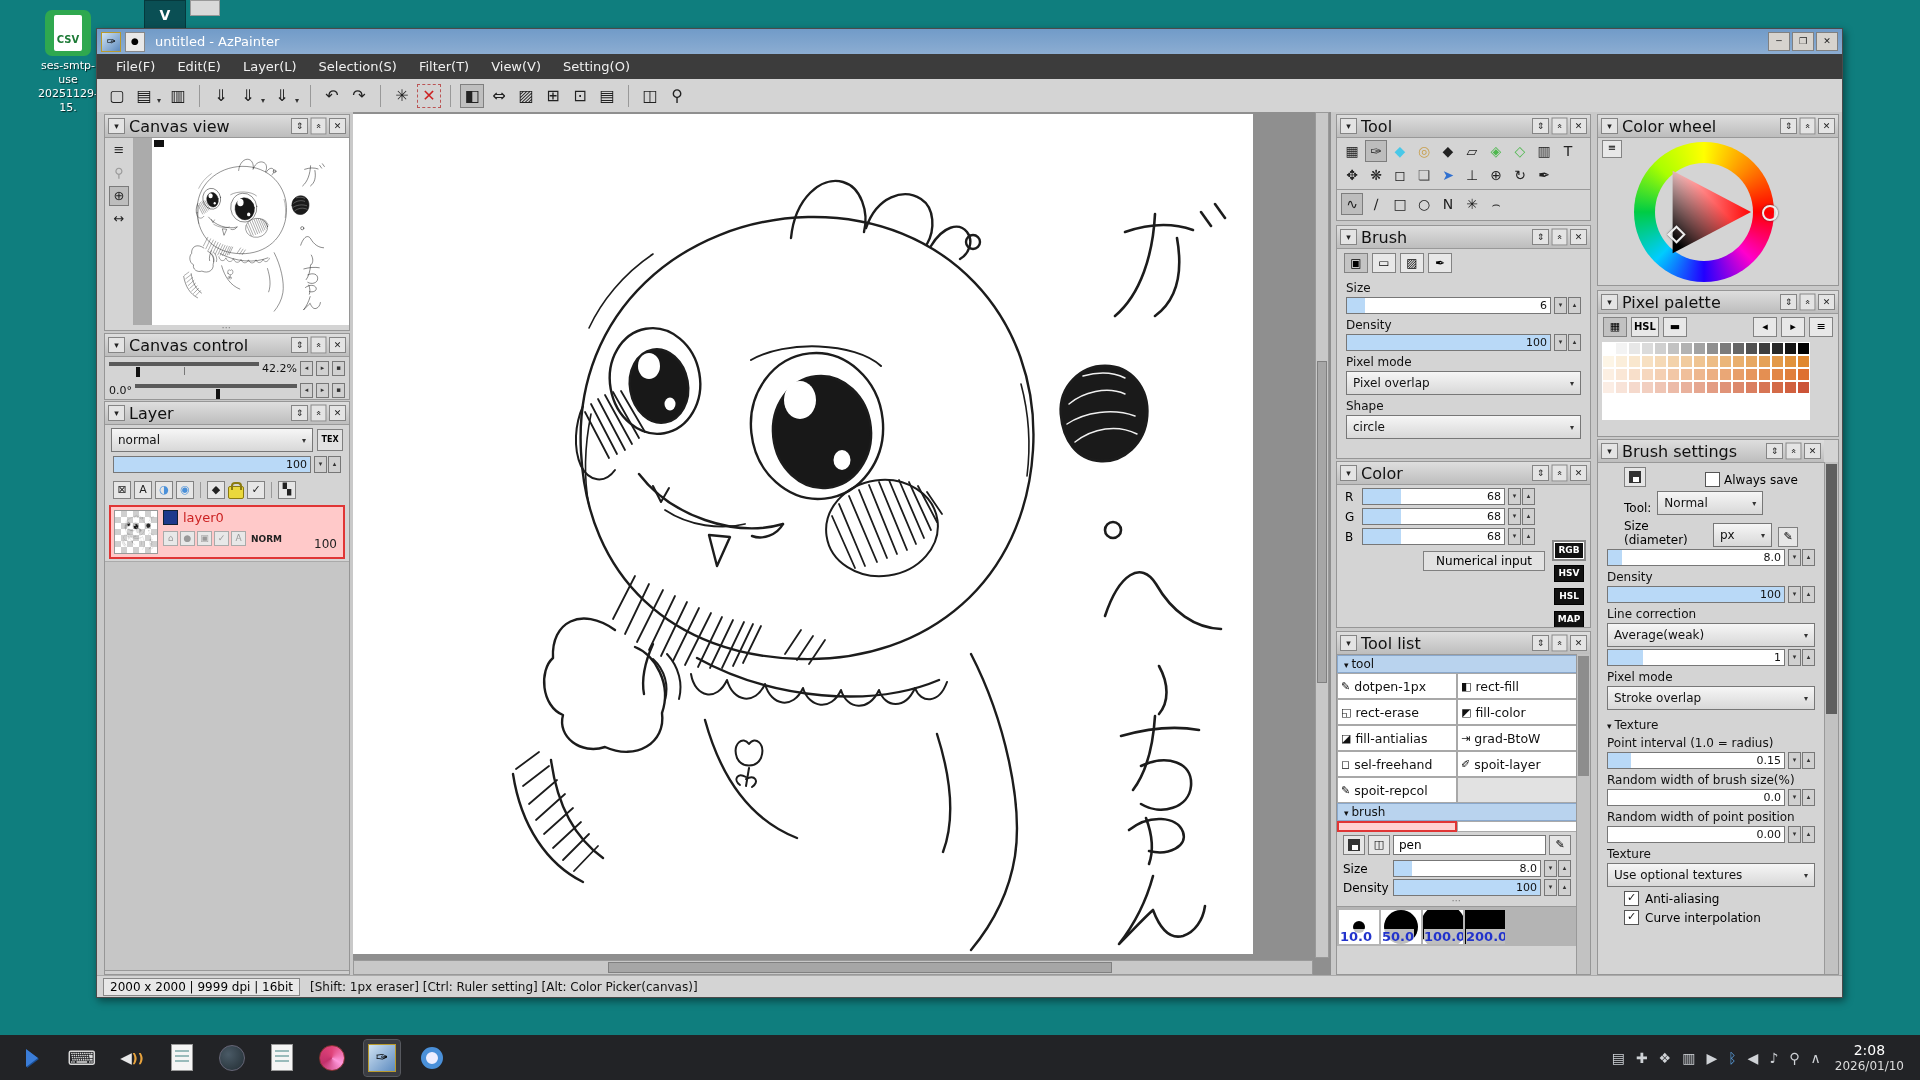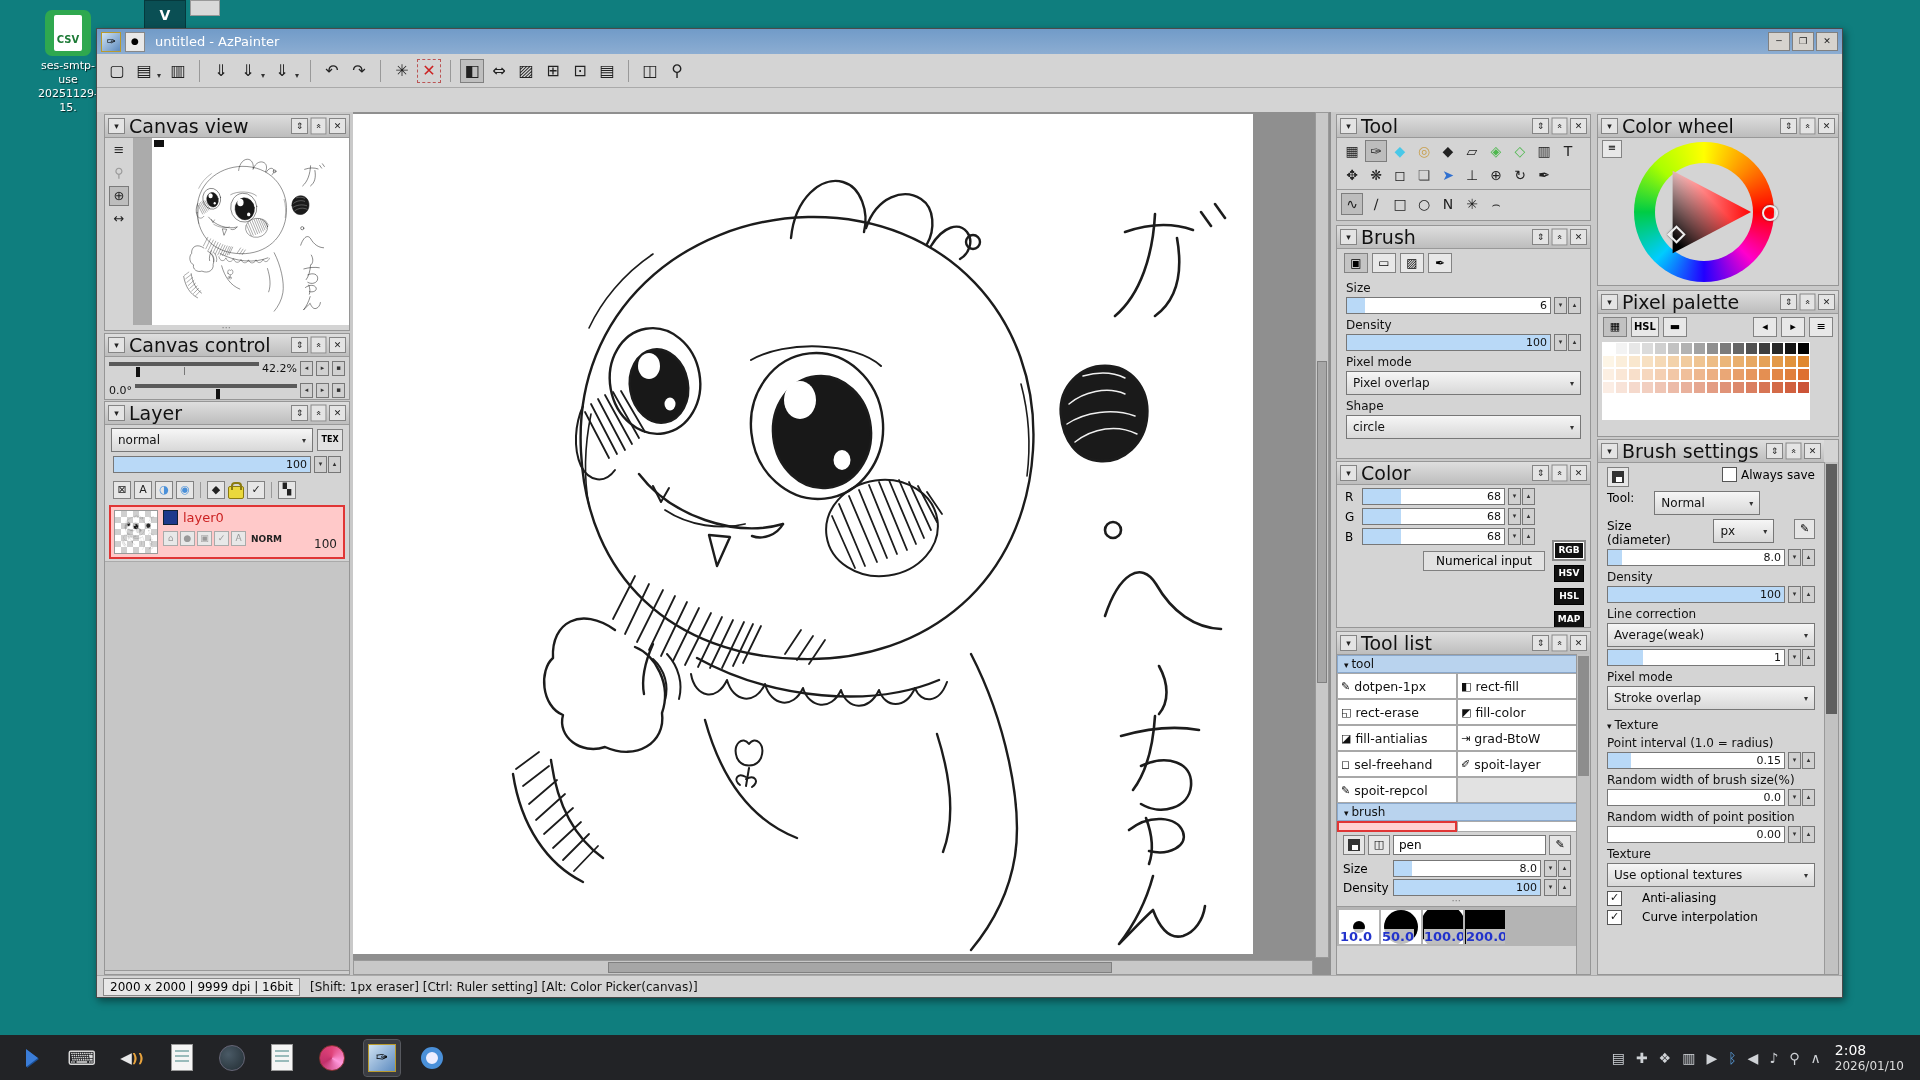--- a/index.html
+++ b/index.html
@@ -36,21 +36,21 @@
   .ddarr{font-size:8px;color:#333;margin:10px 2px 0 -2px;}
   .tsep{width:1px;height:22px;background:#999;margin:0 6px;}
   
   .content{position:absolute;left:0;top:83px;width:1745px;height:865px;background:#c9c9c9;}
   .panel{position:absolute;background:#d4d4d4;border:1px solid #969696;box-sizing:border-box;overflow:hidden;}
   .phead{height:22px;background:linear-gradient(#dedede,#bdbdbd);border-bottom:1px solid #999;
     display:flex;align-items:center;gap:4px;padding:0 3px;}
   .phbtn{width:17px;height:16px;background:#e4e4e4;border:1px solid #858585;font-size:9px;
     line-height:14px;text-align:center;color:#222;box-sizing:border-box;flex:0 0 auto;}
   .phbtn.rot{transform:rotate(90deg);}
-  .phtitle{flex:1;font-size:19px;color:#111;white-space:nowrap;}
+  .phtitle{flex:1;font-size:16px;color:#111;white-space:nowrap;}
   .ph3{display:flex;gap:2px;}
   .grip{text-align:center;color:#808080;font-size:10px;height:8px;line-height:5px;letter-spacing:1px;}
   
   .lbl{font-size:12px;color:#111;margin:4px 9px 1px;}
   .sld{display:flex;align-items:center;height:17px;margin:2px 9px;}
   .sld .bar{flex:1;height:15px;border:1px solid #777;background:#fff;position:relative;}
   .sld .fill{position:absolute;left:0;top:0;bottom:0;background:#b9d9f7;}
   .sld .val{position:absolute;right:3px;top:0;font-size:11px;line-height:15px;color:#111;}
   .spin{display:flex;margin-left:2px;}
   .spinb{width:13px;height:17px;background:#d0d0d0;border:1px solid #777;box-sizing:border-box;
@@ -174,21 +174,21 @@
   .palb{min-width:24px;height:20px;border:1px solid #838383;background:#e8e8e8;font-size:11px;
     text-align:center;line-height:18px;box-sizing:border-box;padding:0 2px;}
   .palb.sel{background:#c2c2c2;}
   .palb.bold{font-weight:bold;font-size:10px;}
   .palgrid{display:grid;grid-template-columns:repeat(16,13px);margin:2px 0 0 4px;}
   .pcell{width:13px;height:13px;border:1px solid #fff;box-sizing:border-box;}
   
   .bs-body{position:relative;padding-right:14px;}
   .bs-sb{position:absolute;right:0;top:22px;bottom:0;width:13px;background:#c2c2c2;border-left:1px solid #999;}
   .bs-sb .th{position:absolute;left:1px;right:1px;top:2px;height:250px;background:#5f5f5f;}
-  .bsrow{display:flex;align-items:flex-start;margin:4px 9px 0;gap:20px;font-size:12px;}
+  .bsrow{display:flex;align-items:flex-end;margin:4px 26px 0;gap:6px;font-size:12px;}
   .chk{width:13px;height:13px;border:1px solid #555;background:#fff;font-size:11px;line-height:12px;text-align:center;color:#111;}
   .various{font-size:12px;margin:8px 9px 0;color:#111;}
   .various::before{content:"▾ ";font-size:9px;}
   .diskbtn{width:22px;height:20px;border:1px solid #808080;background:#e6e6e6;position:relative;box-sizing:border-box;}
   .diskbtn::before{content:"";position:absolute;left:4px;top:3px;right:4px;bottom:3px;background:#333;}
   .diskbtn::after{content:"";position:absolute;left:8px;bottom:4px;width:6px;height:5px;background:#fff;}
   
   .sbar{position:absolute;left:0;bottom:0;width:1745px;height:22px;background:#d4d4d4;border-top:1px solid #aaa;
     display:flex;align-items:center;gap:10px;padding:0 6px;box-sizing:border-box;}
   .sbox{border:1px solid #888;background:#e8e8e8;font-size:12px;padding:1px 6px;}
@@ -203,21 +203,21 @@
   .k-speaker{font-size:15px;color:#e8e8e8;}
   .k-speaker::after{content:"))";color:#e8a33d;font-size:13px;font-weight:bold;}
   .k-file{width:20px;height:25px;background:#f5f5f5;border:1px solid #999;position:relative;}
   .k-file::before{content:"";position:absolute;left:3px;top:5px;right:3px;height:2px;background:#9bb;box-shadow:0 5px 0 #9bb,0 10px 0 #9bb;}
   .k-globe{width:24px;height:24px;border-radius:50%;background:radial-gradient(circle at 35% 35%,#4a5a66,#222d33);border:1px solid #667;}
   .k-swirl{width:24px;height:24px;border-radius:50%;background:conic-gradient(#e0447a,#f9d,#c2306a,#e0447a);border:1px solid #833;}
   .k-azp{width:26px;height:26px;background:linear-gradient(135deg,#cfe2f2,#5d8bc0);border:1px solid #b99a2c;font-size:15px;text-align:center;line-height:24px;}
   .k-ring{width:22px;height:22px;border-radius:50%;border:5px solid #4a90d9;background:#eef;box-sizing:border-box;}
   .tray{margin-left:auto;display:flex;align-items:center;gap:11px;padding-right:14px;}
   .trayico{font-size:14px;color:#cfd2d6;}
-  .clock{text-align:left;color:#fff;font-size:14px;line-height:16px;padding-right:16px;}
+  .clock{text-align:center;color:#fff;font-size:14px;line-height:16px;padding-right:16px;}
   .clock .d{font-size:12px;color:#ddd;}
 </style>
 </head>
 <body>
 
 <svg width="0" height="0" style="position:absolute">
   <defs>
     <symbol id="sketch" viewBox="0 0 900 840">
       <g fill="none" stroke="#1c1c1c" stroke-width="2.4" stroke-linecap="round" stroke-linejoin="round">
 
@@ -376,20 +376,29 @@
       <span class="appico">✑</span>
       <span class="appico2">●</span>
       <span class="ttl">untitled - AzPainter</span>
       <span id="winctrls" style="display:flex">
           <span class="wbtn">─</span>
           <span class="wbtn">❒</span>
           <span class="wbtn">✕</span>
         </span>
     </div>
 
+    <div class="mbar">
+        <span class="mitem">File(F)</span>
+        <span class="mitem">Edit(E)</span>
+        <span class="mitem">Layer(L)</span>
+        <span class="mitem">Selection(S)</span>
+        <span class="mitem">Filter(T)</span>
+        <span class="mitem">View(V)</span>
+        <span class="mitem">Setting(O)</span>
+      </div>
 
     <div class="mtb">
         <span class="tbbtn">▢</span>
         <span class="tbbtn">▤</span>
         <span class="ddarr">▾</span>
         <span class="tbbtn">▥</span>
         <span class="tsep"></span>
         <span class="tbbtn">⇓</span>
         <span class="tbbtn">⇓</span>
         <span class="ddarr">▾</span>

